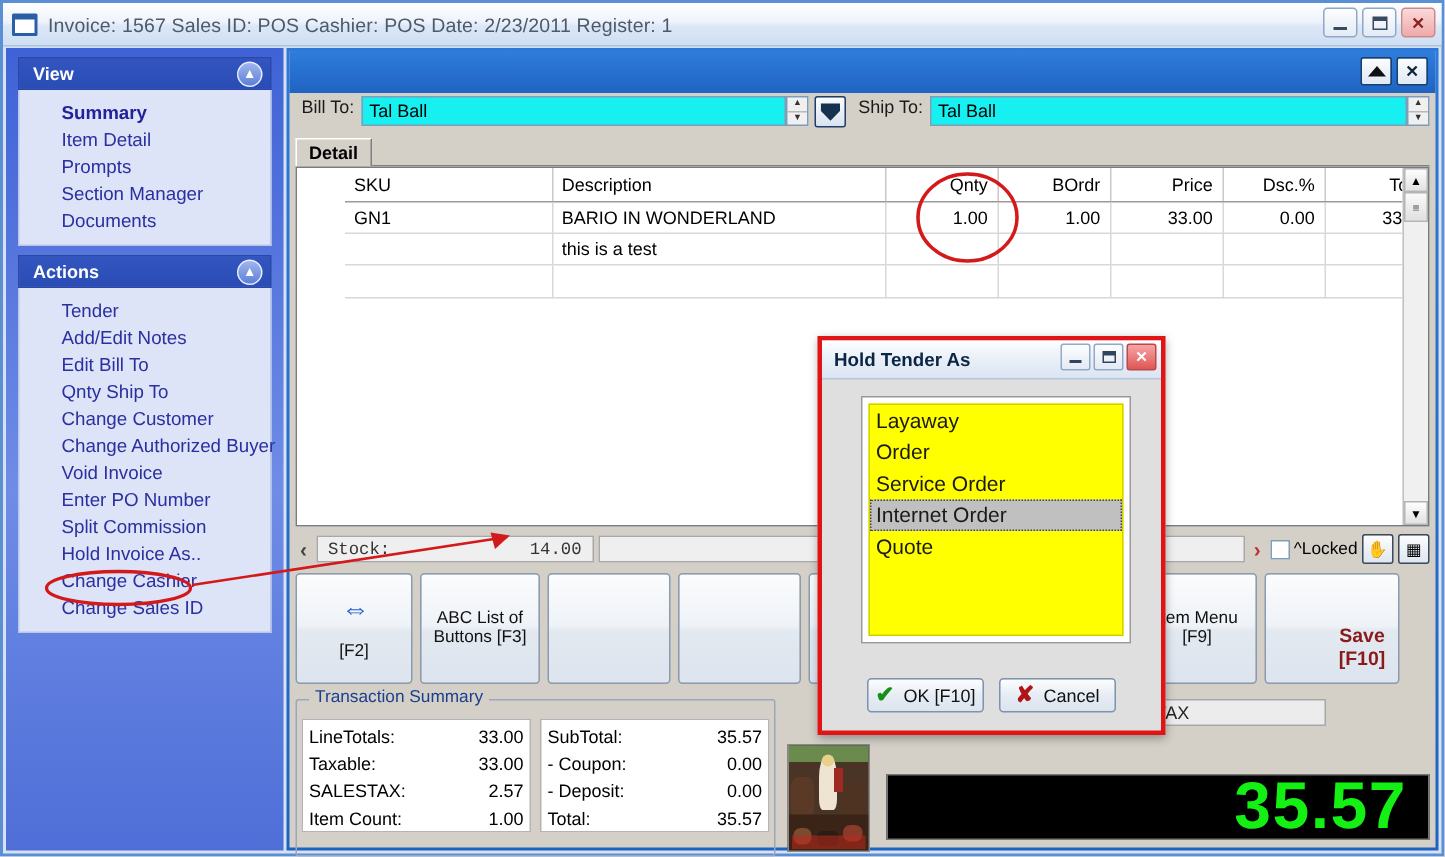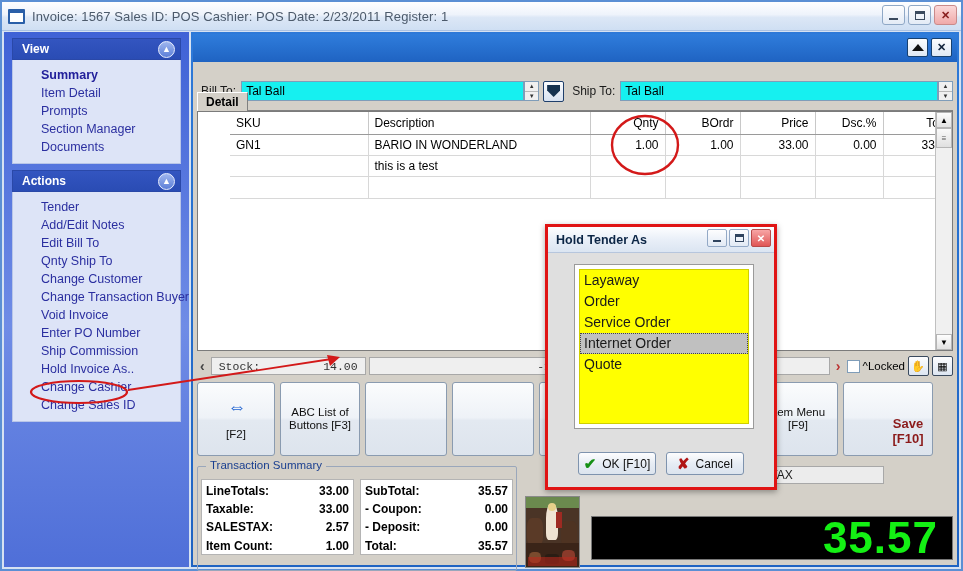--- a/index.html
+++ b/index.html
@@ -99,22 +99,22 @@
   .strip-btn{
     width:21px;height:19px;border:1px solid #17406f;border-radius:2px;
     background:linear-gradient(to bottom,#fcfdfe,#dfe8f4);
     display:flex;align-items:center;justify-content:center;
     font-size:11px;color:#10223a;font-weight:bold;
   }
   .tri-up{ width:0;height:0;border-left:6px solid transparent;border-right:6px solid transparent;border-bottom:7px solid #111; }
 
   
   #addr-row{
-    position:absolute; left:4px; top:44px; right:4px; height:26px;
-    display:flex; align-items:center; gap:0;
+    position:absolute; left:4px; top:30px; right:4px; height:26px;
+    display:flex; align-items:flex-start; gap:0;
   }
   .addr-label{ font-size:12px;color:#1a1a1a;padding:0 5px 0 4px;white-space:nowrap;}
   .addr-field{
     flex:1; height:20px; background:#16f0f0; border:1px solid #7f9db9;
     display:flex;align-items:center;padding-left:4px;font-size:12px;color:#000;
     position:relative;
   }
   .spinner{
     width:15px;height:20px;border:1px solid #7f9db9;background:#f0f0f0;
     display:flex;flex-direction:column;
@@ -173,21 +173,21 @@
 
   
   #info-row{ position:absolute;left:4px;top:322px;right:4px;height:20px;display:flex;align-items:center;gap:3px;}
   .nav-chev{ font-size:14px;color:#444;font-weight:bold;padding:0 3px;}
   .nav-chev.r{ color:#b33; }
   .info-field{
     height:18px;border:1px solid #a8a8a8;background:#efefef;
     font-family:"Liberation Mono",monospace;font-size:11.5px;color:#333;
     display:flex;align-items:center;justify-content:space-between;padding:0 7px;
   }
-  #stock-field{ width:155px; }
+  #stock-field{ width:185px; }
   #item-field{ flex:1; justify-content:center; }
   .chk-wrap{ display:flex;align-items:center;gap:3px;font-size:11.5px;color:#000;}
   .chkbox{ width:13px;height:13px;border:1px solid #7f9db9;background:#fff;}
   .icon-btn{
     width:21px;height:20px;border:1px solid #3a4a5e;border-radius:2px;
     background:linear-gradient(to bottom,#fdfdfe,#dde6f2);
     display:flex;align-items:center;justify-content:center;font-size:11px;
   }
 
   
@@ -207,21 +207,21 @@
   #txn-summary{
     position:absolute;left:4px;top:432px;width:320px;height:105px;
     border:1px solid #9aa7bb; border-radius:2px;
   }
   #txn-summary .legend{
     position:absolute;left:8px;top:-8px;background:#d4d0c8;padding:0 4px;
     font-size:11.5px;color:#1a3f8f;
   }
   .sum-cols{ position:absolute;left:3px;top:12px;right:3px;bottom:15px;display:flex;gap:6px;}
   .sum-col{ flex:1;background:#fff;border:1px solid #b4b4b4;padding:2px 4px; }
-  .sum-line{ display:flex;justify-content:space-between;font-size:12px;font-weight:bold;color:#000;line-height:1.52;}
+  .sum-line{ display:flex;justify-content:space-between;font-size:12px;font-weight:normal;color:#000;line-height:1.52;}
 
   
   #prod-img{
     position:absolute;left:332px;top:462px;width:55px;height:72px;
     border:1px solid #8a8a8a; overflow:hidden;
     background:#4a3426;
   }
   #prod-img .sky{position:absolute;left:0;top:0;width:100%;height:16%;background:#6b8a4e;}
   #prod-img .fig{position:absolute;left:38%;top:10%;width:22%;height:52%;background:#efe3d2;border-radius:40% 40% 20% 20%;}
   #prod-img .fighead{position:absolute;left:41%;top:8%;width:16%;height:12%;background:#e8d08a;border-radius:50%;}
@@ -354,24 +354,24 @@
       <div class="panel-head">
         <span>Actions</span>
         <span class="collapse">▲</span>
       </div>
       <div class="panel-body">
         <div class="panel-item">Tender</div>
         <div class="panel-item">Add/Edit Notes</div>
         <div class="panel-item">Edit Bill To</div>
         <div class="panel-item">Qnty Ship To</div>
         <div class="panel-item">Change Customer</div>
-        <div class="panel-item">Change Transaction Buyer</div>
+        <div class="panel-item">Change Authorized Buyer</div>
         <div class="panel-item">Void Invoice</div>
         <div class="panel-item">Enter PO Number</div>
-        <div class="panel-item">Ship Commission</div>
+        <div class="panel-item">Split Commission</div>
         <div class="panel-item">Hold Invoice As..</div>
         <div class="panel-item">Change Cashier</div>
         <div class="panel-item">Change Sales ID</div>
       </div>
     </div>
   </div>
 
   <div id="main">
     <div id="main-inner">
 

